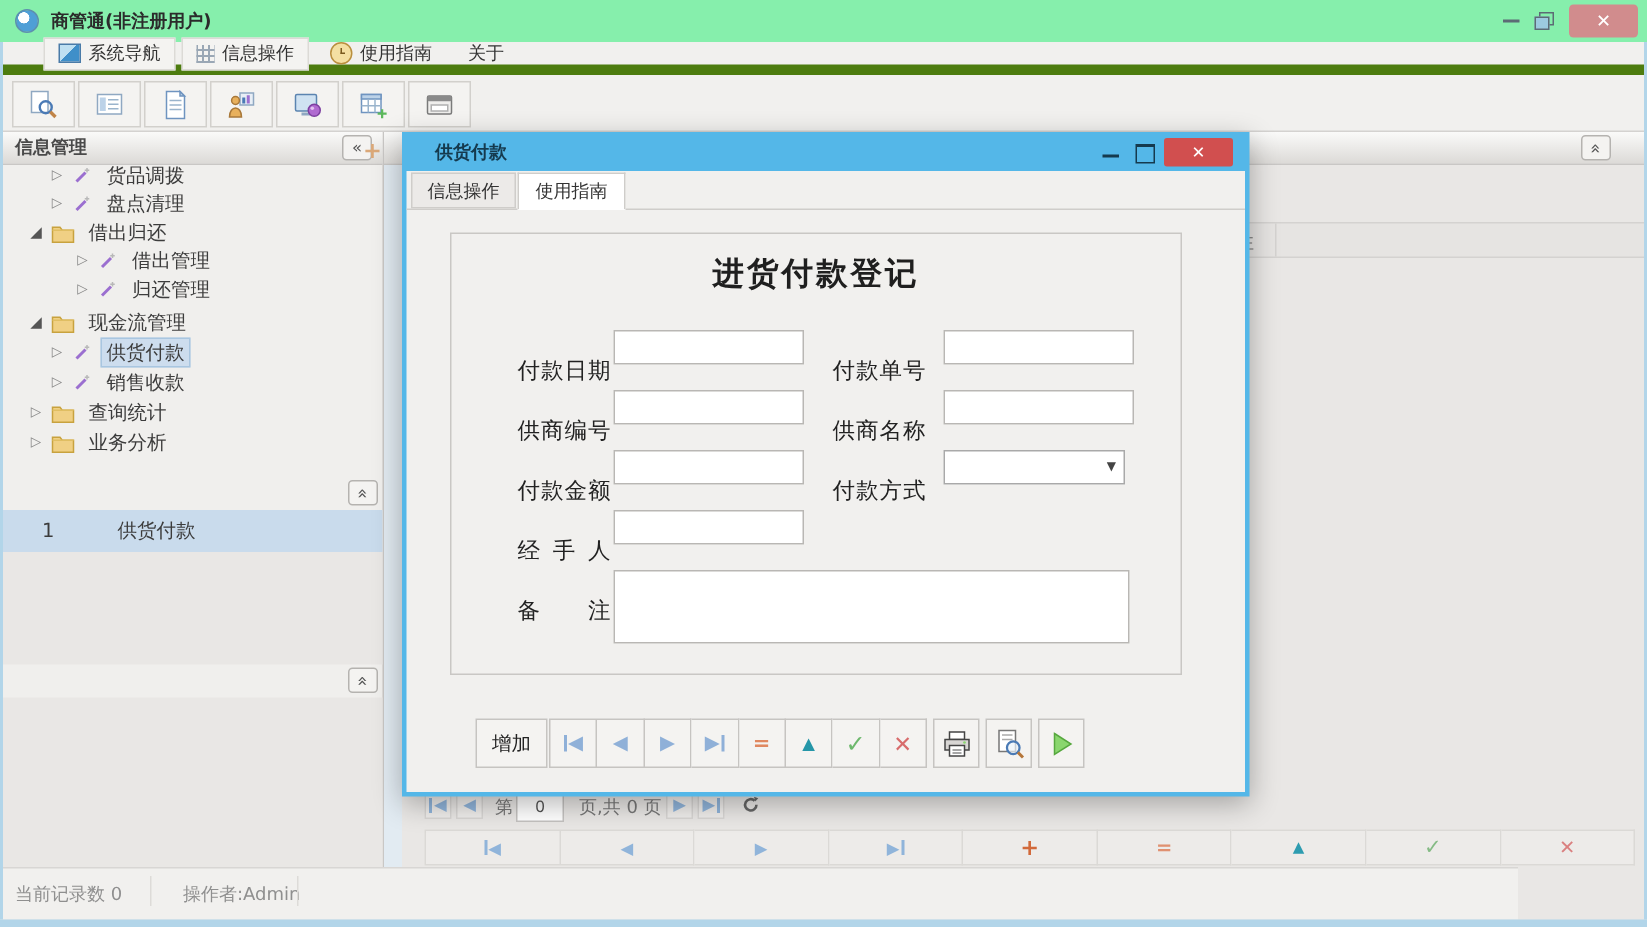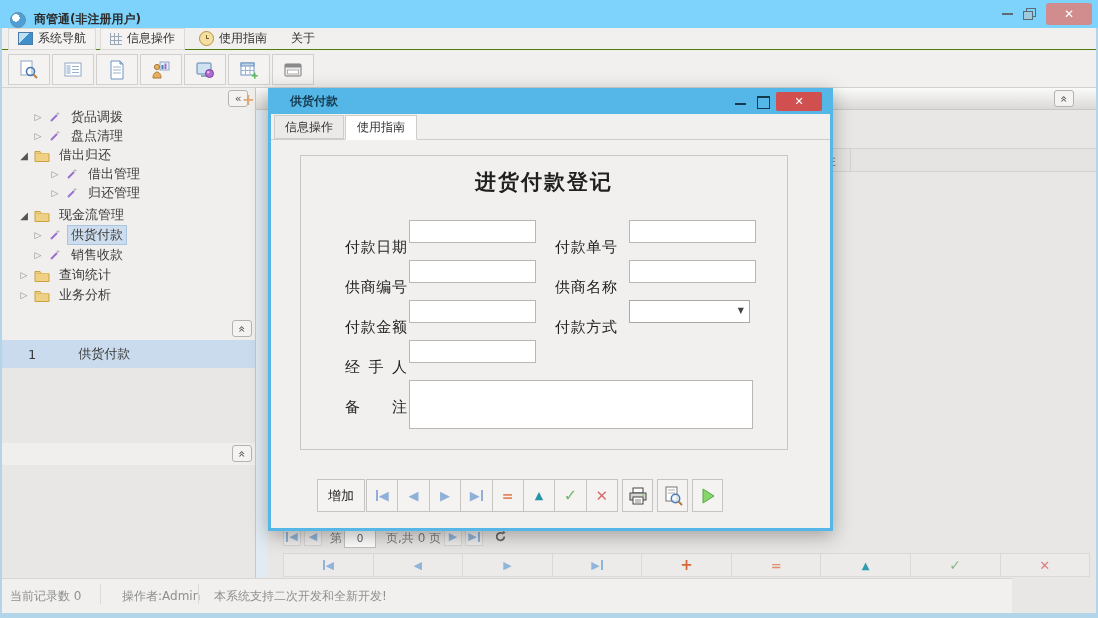--- a/index.html
+++ b/index.html
@@ -1,33 +1,33 @@
 <!DOCTYPE html>
 <html><head>
 <meta charset="utf-8">
 <style>
   html,body{margin:0;padding:0;background:#cfd8de;}
   .screen{position:relative;width:1098px;height:618px;overflow:hidden;
     font-family:"DejaVu Sans","Liberation Sans",sans-serif;background:#e9e7e5;
     -webkit-font-smoothing:antialiased;}
   .abs{position:absolute;}
   
-  .titlebar{left:0;top:0;width:1098px;height:28px;background:#7dd3fc;display:flex;align-items:flex-end;}
+  .titlebar{left:0;top:0;width:1098px;height:28px;background:#86efac;display:flex;align-items:center;}
   .app-logo{width:16px;height:16px;border-radius:50%;background:radial-gradient(circle at 35% 35%,#ffffff 0 28%,#4f9fd6 30% 100%);margin:0 8px 0 10px;border:1px solid #5e8fae;box-sizing:border-box;}
   .title-text{font-size:12px;font-weight:bold;color:#2b2b2b;}
   .cap-btns{position:absolute;right:6px;top:0;height:28px;display:flex;align-items:center;gap:10px;}
   .cap-min{width:11px;height:2px;background:#5c6b75;}
   .cap-restore{width:13px;height:12px;position:relative;}
   .cap-restore i{position:absolute;border:1px solid #5c6b75;display:block;}
   .cap-restore .r1{left:3px;top:0;width:8px;height:7px;}
   .cap-restore .r2{left:0;top:3px;width:8px;height:7px;background:#9ccadf;}
   .cap-close{width:46px;height:22px;background:#d18c8d;border-radius:3px;color:#fff;font-size:12px;font-weight:bold;display:flex;align-items:center;justify-content:center;}
   .side-border{background:#b2d5e9;}
   
-  .menubar{left:0;top:28px;width:1098px;height:22px;background:#f1f0ee;border-bottom:1px solid #4d7c0f;display:flex;align-items:center;padding-left:8px;box-sizing:border-box;gap:4px;}
+  .menubar{left:0;top:28px;width:1098px;height:22px;background:#f1f0ee;border-bottom:7px solid #4d7c0f;display:flex;align-items:center;padding-left:29px;box-sizing:border-box;gap:4px;}
   .menu-item{display:flex;align-items:center;gap:5px;font-size:12px;color:#333;padding:2px 9px;border:1px solid #dcdad6;background:#f4f3f1;height:16px;}
   .menu-item.noframe{border-color:transparent;background:transparent;}
   .mi-nav{width:13px;height:11px;background:linear-gradient(135deg,#bfe0f2 0 45%,#3f8fc9 45% 100%);border:1px solid #4a7ba8;}
   .mi-grid{width:12px;height:12px;background:
      repeating-linear-gradient(0deg,#9aa7b5 0 1px,transparent 1px 4px),
      repeating-linear-gradient(90deg,#9aa7b5 0 1px,transparent 1px 4px);}
   .mi-clock{width:13px;height:13px;border-radius:50%;background:#f4dfa2;border:1px solid #b98f3e;position:relative;}
   .mi-clock:before{content:"";position:absolute;left:6px;top:3px;width:1px;height:4px;background:#7a5a1e;}
   .mi-clock:after{content:"";position:absolute;left:6px;top:6px;width:3px;height:1px;background:#7a5a1e;}
   .toolbar{left:0;top:50px;width:1098px;height:38px;background:#f1f0ee;border-bottom:1px solid #d4d2d0;box-sizing:border-box;}
@@ -194,20 +194,23 @@
     <div class="tool-btn" style="left:272px">
       <svg width="20" height="20" viewBox="0 0 20 20">
         <rect x="2" y="4" width="16" height="12" rx="1" fill="#efeeec" stroke="#7a7a7a"></rect>
         <rect x="2" y="4" width="16" height="3.5" rx="1" fill="#8a8a8a"></rect>
         <rect x="4.5" y="10" width="11" height="4" fill="#ffffff" stroke="#b0b0b0"></rect>
       </svg>
     </div>
   </div>
 
   <div class="abs sidebar">
+    <div class="panel-hdr" style="top:0">
+      <span class="pt">信息管理</span>
+    </div>
     <div class="sq-btn" style="left:226px;top:2px">
       <span>«</span>
     </div>
 
     <div class="tree">
       <div class="trow" style="left:31px;top:-3px">
         <span class="tgl">▷</span>
         <svg width="14" height="14" viewBox="0 0 14 14">
             <line x1="3" y1="11" x2="9" y2="5" stroke="#9b6fd0" stroke-width="2"></line>
             <line x1="10" y1="2" x2="10" y2="5" stroke="#b8b8b8"></line>
@@ -397,21 +400,20 @@
     <div class="navcell">
         <span class="g-x">✕</span>
       </div>
   </div>
 
   <div class="abs statusbar">
     <span style="left:10px">当前记录数 0</span>
     <i class="st-sep" style="left:100px"></i>
     <span style="left:122px">操作者:Admin</span>
     <i class="st-sep" style="left:198px"></i>
-    <span style="left:214px">本系统支持二次开发和全新开发!</span>
   </div>
 
   <div class="abs side-border" style="left:0;top:28px;width:2px;height:585px"></div>
   <div class="abs side-border" style="left:1096px;top:28px;width:2px;height:585px"></div>
   <div class="abs side-border" style="left:0;top:613px;width:1098px;height:5px"></div>
 
   <div class="abs dialog">
     <div class="dlg-title">供货付款</div>
     <div class="dlg-min"></div>
     <div class="dlg-restore"></div>

